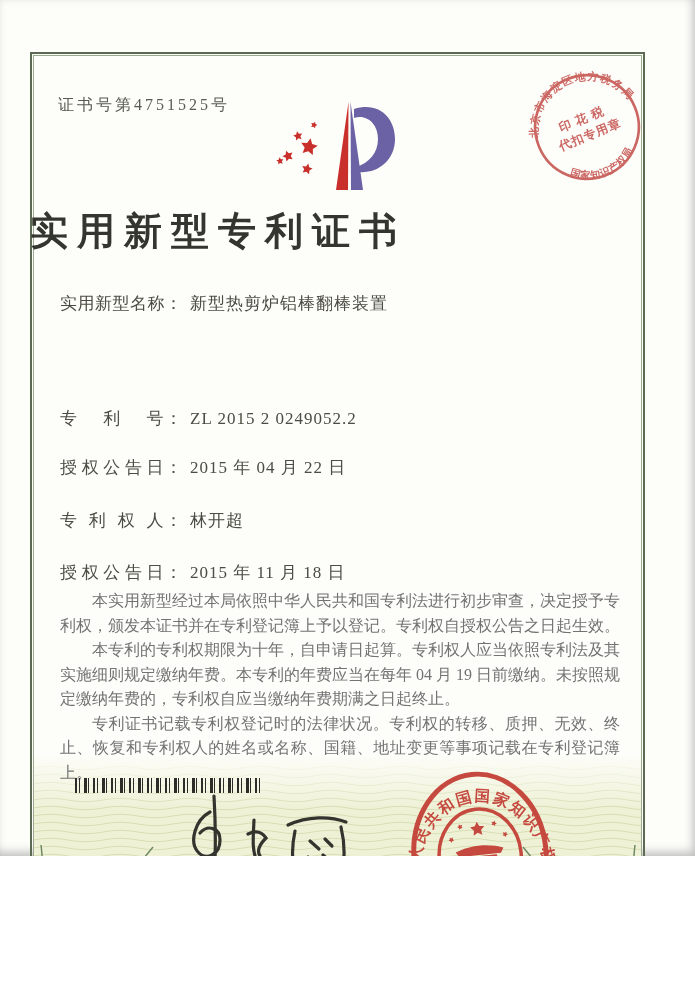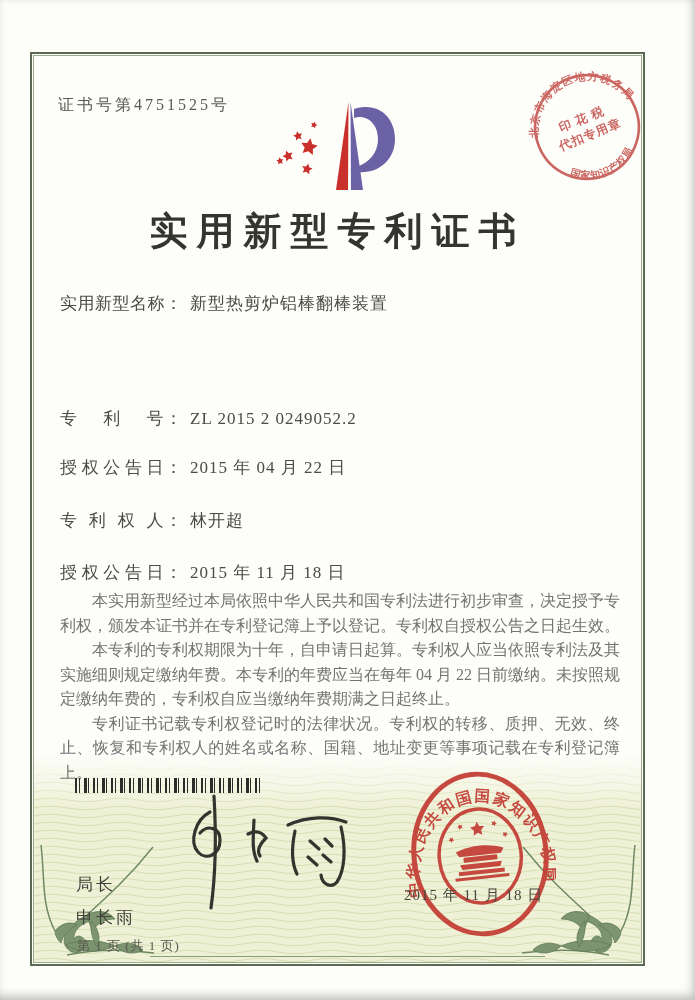--- a/index.html
+++ b/index.html
@@ -1,31 +1,31 @@
 <!DOCTYPE html>
 <html><head>
 <meta charset="utf-8">
 <style>
   html,body{margin:0;padding:0;background:#ffffff;}
   .page{
-    position:relative; width:695px; height:1000px; overflow:hidden;
+    position:relative; width:695px; height:856px; overflow:hidden;
     background:#fdfdfa;
     font-family:"Liberation Serif","DejaVu Serif",serif;
     box-shadow: inset -6px -8px 10px -4px rgba(120,120,118,.45), inset 2px 2px 6px -2px rgba(160,160,158,.25);
   }
   
   .frame{position:absolute; left:30px; top:52px; width:611px; height:910px;
     border:2px solid #5c6a54; z-index:2; pointer-events:none;}
   .frame::after{content:""; position:absolute; inset:1px; border:1px solid #9cab8f;}
   
   .band{position:absolute; left:33px; top:756px; width:609px; height:207px; z-index:1;}
   .cert-no{position:absolute; left:58px; top:95px; font-size:16px; letter-spacing:3px; color:#5a5a52; z-index:3;}
   .logo{position:absolute; left:265px; top:94px; width:170px; height:110px; z-index:3;}
   .tax-stamp{position:absolute; left:521px; top:61px; width:132px; height:132px; z-index:4; opacity:.88;}
-  .title{position:absolute; left:30px; top:206px; width:615px; text-align:center;
+  .title{position:absolute; left:30px; top:206px; width:615px; 
     font-size:38px; font-weight:700; letter-spacing:9px; color:#35352f; z-index:3;}
   .frow{position:absolute; left:60px; width:560px; font-size:17px; color:#4c4c44; z-index:3; white-space:nowrap;}
   .flabel{display:inline-block; width:104px; text-align:justify; text-align-last:justify; letter-spacing:.5px;}
   .fcolon{margin:0 8px 0 1px;}
   .fval{letter-spacing:1px;}
   .bodytext{position:absolute; left:60px; top:589px; width:560px; z-index:3;
     font-size:16px; line-height:24.5px; color:#737373; text-align:justify;}
   .bodytext p{margin:0; text-indent:2em;}
   .barcode{position:absolute; left:75px; top:778px; width:188px; height:15px; z-index:3;
     background:repeating-linear-gradient(90deg,#2c2c28 0 2px,transparent 2px 4px,#2c2c28 4px 5px,transparent 5px 9px,#2c2c28 9px 12px,transparent 12px 13px,#2c2c28 13px 14px,transparent 14px 18px);}
@@ -147,21 +147,21 @@
   </div>
   <div class="frow" style="top:509px">
     <span class="flabel">专利权人</span><span class="fcolon">：</span><span class="fval">林开超</span>
   </div>
   <div class="frow" style="top:561px">
     <span class="flabel">授权公告日</span><span class="fcolon">：</span><span class="fval">2015 年 11 月 18 日</span>
   </div>
 
   <div class="bodytext">
     <p>本实用新型经过本局依照中华人民共和国专利法进行初步审查，决定授予专利权，颁发本证书并在专利登记簿上予以登记。专利权自授权公告之日起生效。</p>
-    <p>本专利的专利权期限为十年，自申请日起算。专利权人应当依照专利法及其实施细则规定缴纳年费。本专利的年费应当在每年 04 月 22 日前缴纳。未按照规定缴纳年费的，专利权自应当缴纳年费期满之日起终止。</p>
+    <p>本专利的专利权期限为十年，自申请日起算。专利权人应当依照专利法及其实施细则规定缴纳年费。本专利的年费应当在每年 04 月 19 日前缴纳。未按照规定缴纳年费的，专利权自应当缴纳年费期满之日起终止。</p>
     <p>专利证书记载专利权登记时的法律状况。专利权的转移、质押、无效、终止、恢复和专利权人的姓名或名称、国籍、地址变更等事项记载在专利登记簿上。</p>
   </div>
 
   <div class="barcode"></div>
 
   <div class="signer">
     <div>局长</div>
     <div class="signer-name">申长雨</div>
   </div>
 

